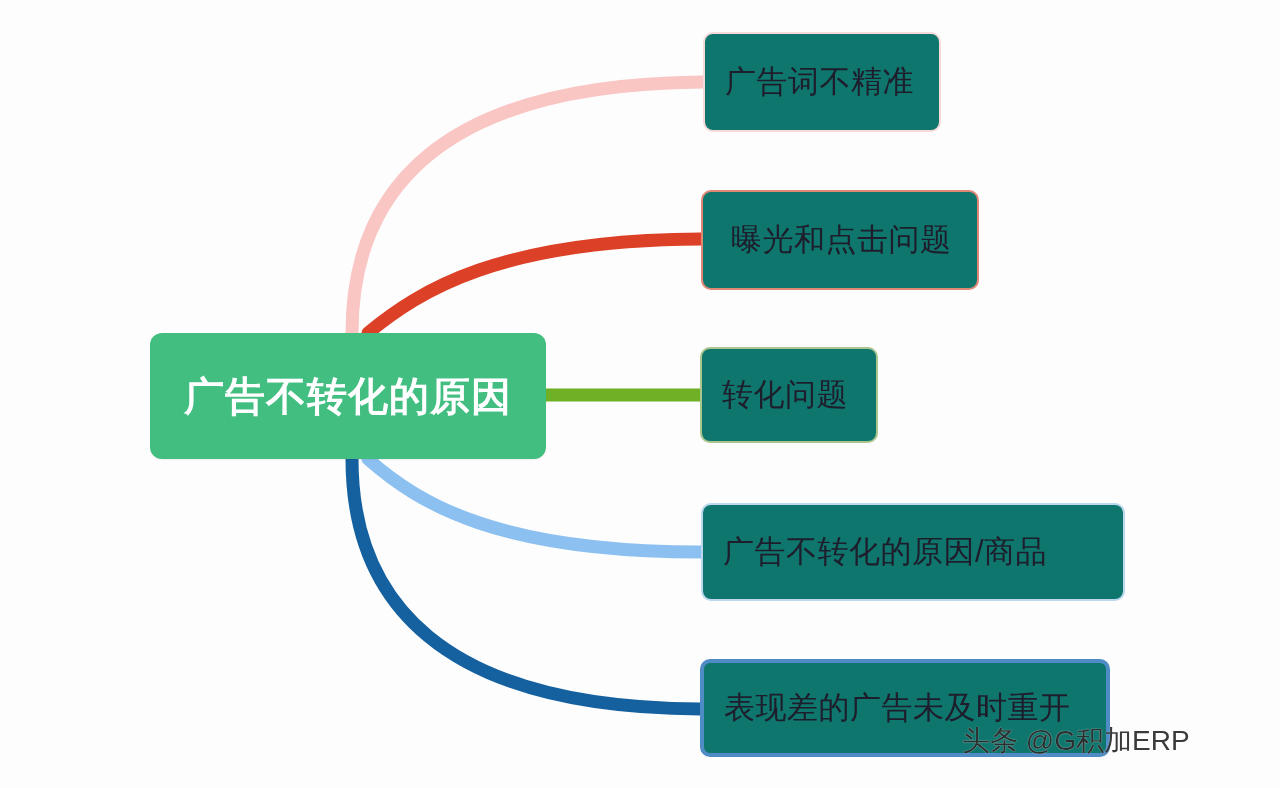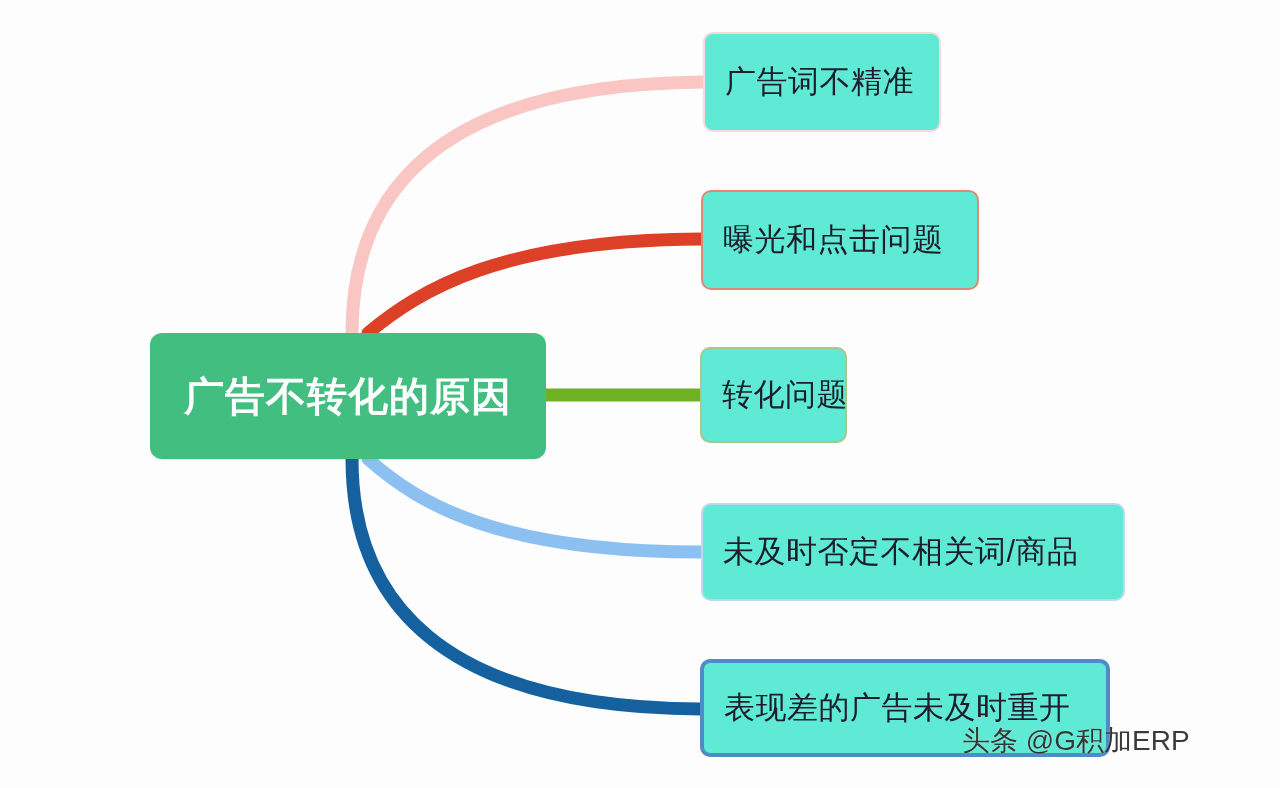--- a/index.html
+++ b/index.html
@@ -25,21 +25,21 @@
     height: 788px;
     pointer-events: none;
   }
   .node {
     position: absolute;
     box-sizing: border-box;
     display: flex;
     align-items: center;
     justify-content: flex-start;
     border-radius: 10px;
-    background: #5eead4;
+    background: #0f766e;
     white-space: nowrap;
   }
   .node-label {
     display: block;
     color: #1d1d2b;
     letter-spacing: 0.5px;
   }
   
   #node-root {
     left: 150px;
@@ -68,28 +68,28 @@
     padding-left: 20px;
   }
   #node-b1 .node-label { font-size: 31px; }
 
   #node-b2 {
     left: 701px;
     top: 190px;
     width: 278px;
     height: 100px;
     border: 2px solid #e08874;
-    padding-left: 20px;
+    padding-left: 28px;
   }
   #node-b2 .node-label { font-size: 31px; }
 
   #node-b3 {
     left: 700px;
     top: 347px;
-    width: 147px;
+    width: 178px;
     height: 96px;
     border: 2px solid #aac58d;
     padding-left: 20px;
     text-align: center;
   }
   #node-b3 .node-label { font-size: 31px; }
 
   #node-b4 {
     left: 701px;
     top: 503px;
@@ -152,21 +152,21 @@
 
   <div class="node" id="node-b2" style="border-color: rgb(224, 136, 116);">
     <span class="node-label">曝光和点击问题</span>
   </div>
 
   <div class="node" id="node-b3" style="border-color: rgb(170, 197, 141);">
     <span class="node-label">转化问题</span>
   </div>
 
   <div class="node" id="node-b4" style="border-color: rgb(188, 215, 238);">
-    <span class="node-label">未及时否定不相关词/商品</span>
+    <span class="node-label">广告不转化的原因/商品</span>
   </div>
 
   <div class="node" id="node-b5" style="border-color: rgb(79, 140, 198);">
     <span class="node-label">表现差的广告未及时重开</span>
   </div>
 
   <div id="watermark">头条 @G积加ERP</div>
 
 </div>
 

